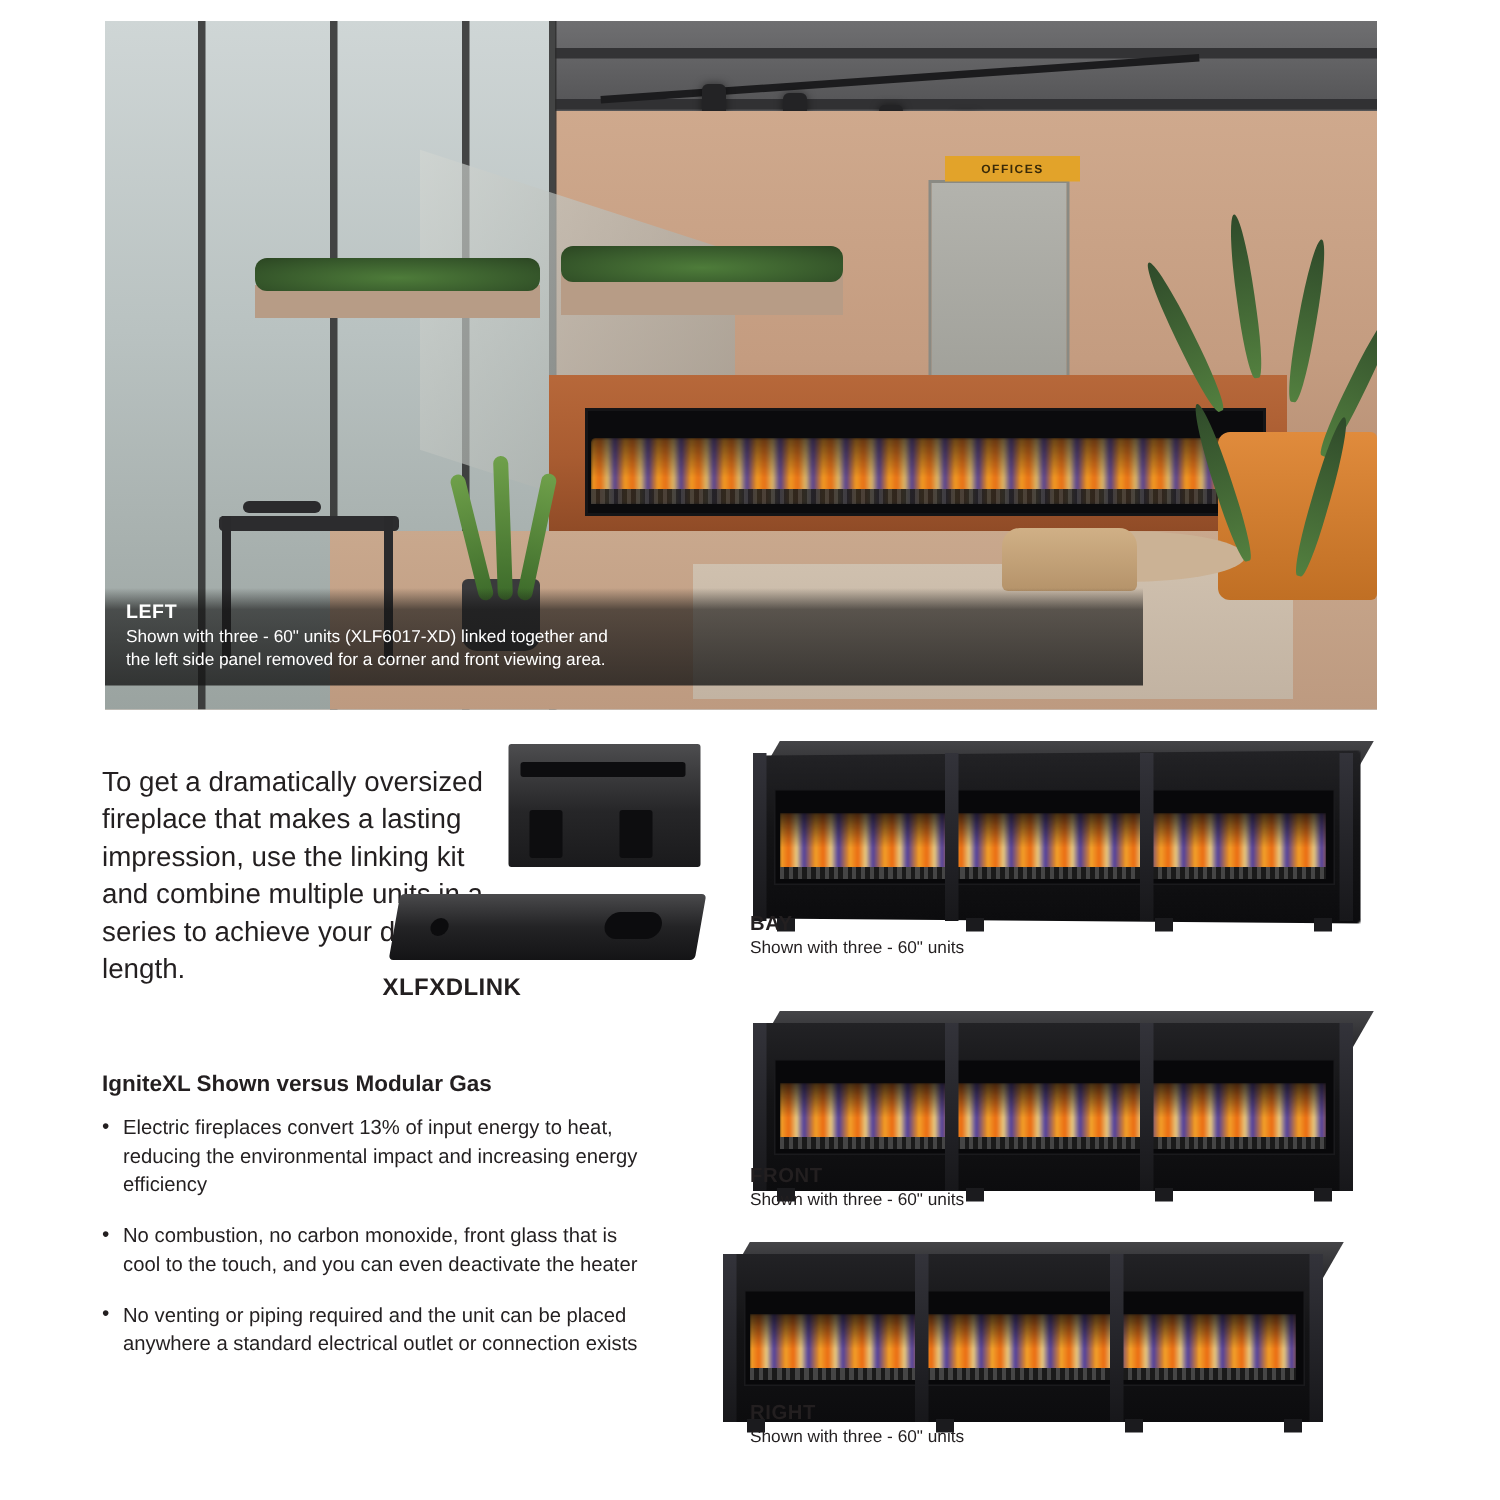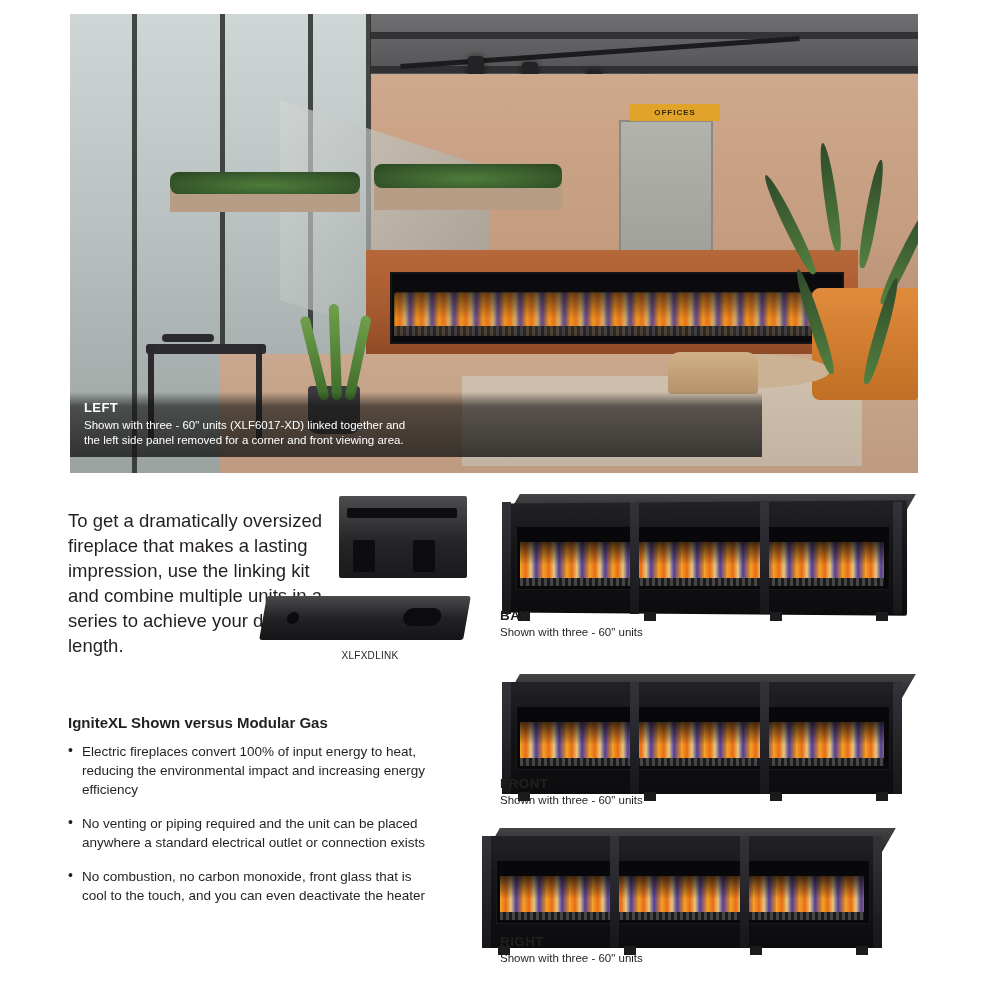--- a/index.html
+++ b/index.html
@@ -274,24 +274,24 @@
   }
   .link-kit .kit-hole {
     position: absolute;
     background: #0c0c0e;
     border-radius: 50%;
   }
   .link-kit .kit-label {
     position: absolute;
     left: 0; top: 158px;
     width: 230px;
-    text-align: center;
-    font-size: 10px;
+    font-size: 16px;
     letter-spacing: .3px;
     color: #231f20;
+    font-weight: bold;
   }
 
   
   .unit {
     position: absolute;
     width: 424px;
     height: 135px;
   }
   .unit .body {
     position: absolute;
@@ -531,18 +531,18 @@
   <div class="foot" style="left:24px;"></div>
   <div class="foot" style="left:150px;"></div>
   <div class="foot" style="left:276px;"></div>
   <div class="foot" style="left:382px;"></div>
 </div>
 <div class="unit-label" style="left:500px;top:934px;">RIGHT</div>
 <div class="unit-sub" style="left:500px;top:952px;">Shown with three - 60" units</div>
 
 <div class="bullets-title">IgniteXL Shown versus Modular Gas</div>
 <div class="bullets">
-  <div class="bullet">Electric fireplaces convert 100% of input energy to heat, reducing the environmental impact and increasing energy efficiency</div>
+  <div class="bullet">Electric fireplaces convert 13% of input energy to heat, reducing the environmental impact and increasing energy efficiency</div>
+  <div class="bullet">No combustion, no carbon monoxide, front glass that is cool to the touch, and you can even deactivate the heater</div>
   <div class="bullet">No venting or piping required and the unit can be placed anywhere a standard electrical outlet or connection exists</div>
-  <div class="bullet">No combustion, no carbon monoxide, front glass that is cool to the touch, and you can even deactivate the heater</div>
 </div>
 
 <div class="footer-rule"></div>
 
 </body></html>

